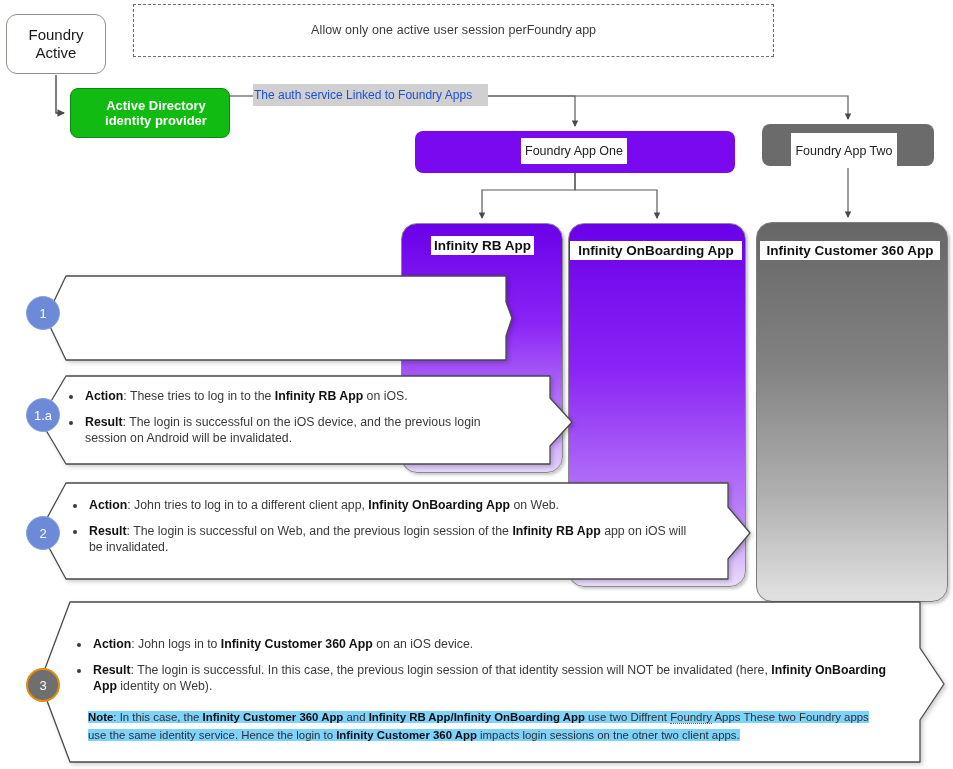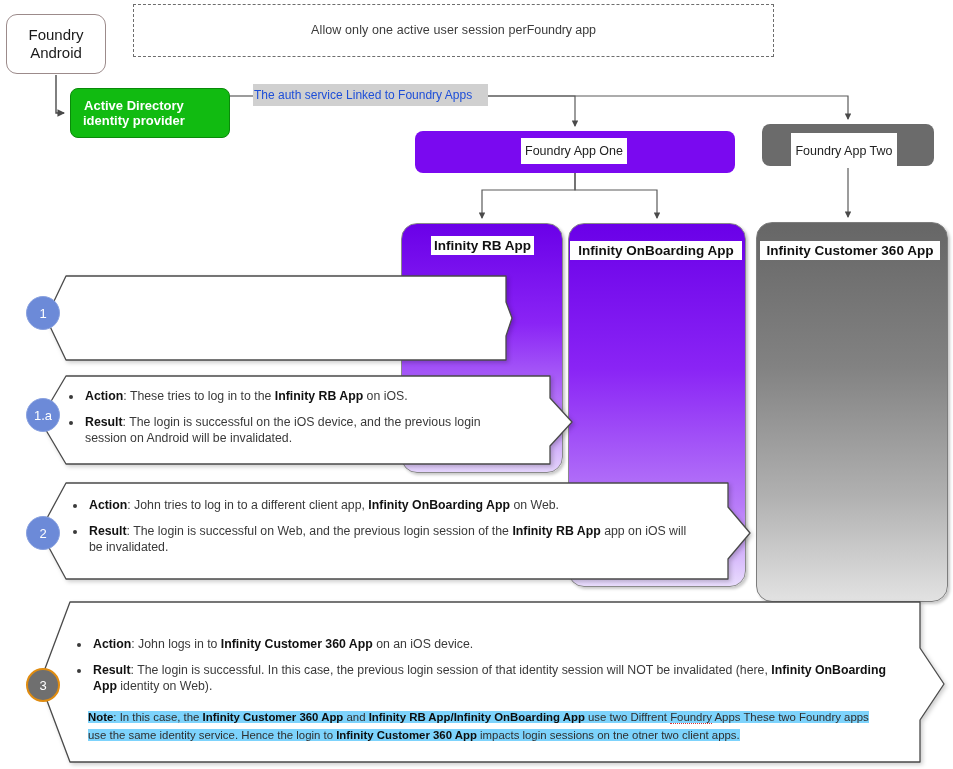--- a/index.html
+++ b/index.html
@@ -55,21 +55,21 @@
   #policy-text .tight { letter-spacing: -0.1px; }
 
   
   #ad-box {
     left: 70px; top: 88px;
     width: 160px; height: 50px;
     background: #11bb11;
     border: 1.4px solid #0a8a0a;
     border-radius: 8px;
     box-sizing: border-box;
-    display: flex; align-items: center; justify-content: flex-start;
+    display: flex; align-items: center; justify-content: center;
     z-index: 20;
   }
   #ad-label {
     color: #ffffff;
     font-weight: bold;
     font-size: 13px;
     line-height: 1.18;
     text-align: center;
     padding-left: 12px;
   }
@@ -236,21 +236,21 @@
 
     <path d="M 575 173 L 575 190 L 482 190 L 482 218" stroke="#5a5a5a" stroke-width="1.2" fill="none" marker-end="url(#arrow)"></path>
     <path d="M 575 173 L 575 190 L 657 190 L 657 218" stroke="#5a5a5a" stroke-width="1.2" fill="none" marker-end="url(#arrow)"></path>
 
     <path d="M 848 166 L 848 217" stroke="#5a5a5a" stroke-width="1.2" fill="none" marker-end="url(#arrow)"></path>
   </svg>
 
   <div class="abs" id="foundry-account">
     <div>
       <div>Foundry</div>
-      <div>Android</div>
+      <div>Active</div>
     </div>
   </div>
 
   <div class="abs" id="policy-box">
     <div id="policy-text">
       <span>Allow only one active user session per</span><span class="tight">Foundry app</span>
     </div>
   </div>
 
   <div class="abs" id="ad-box">

